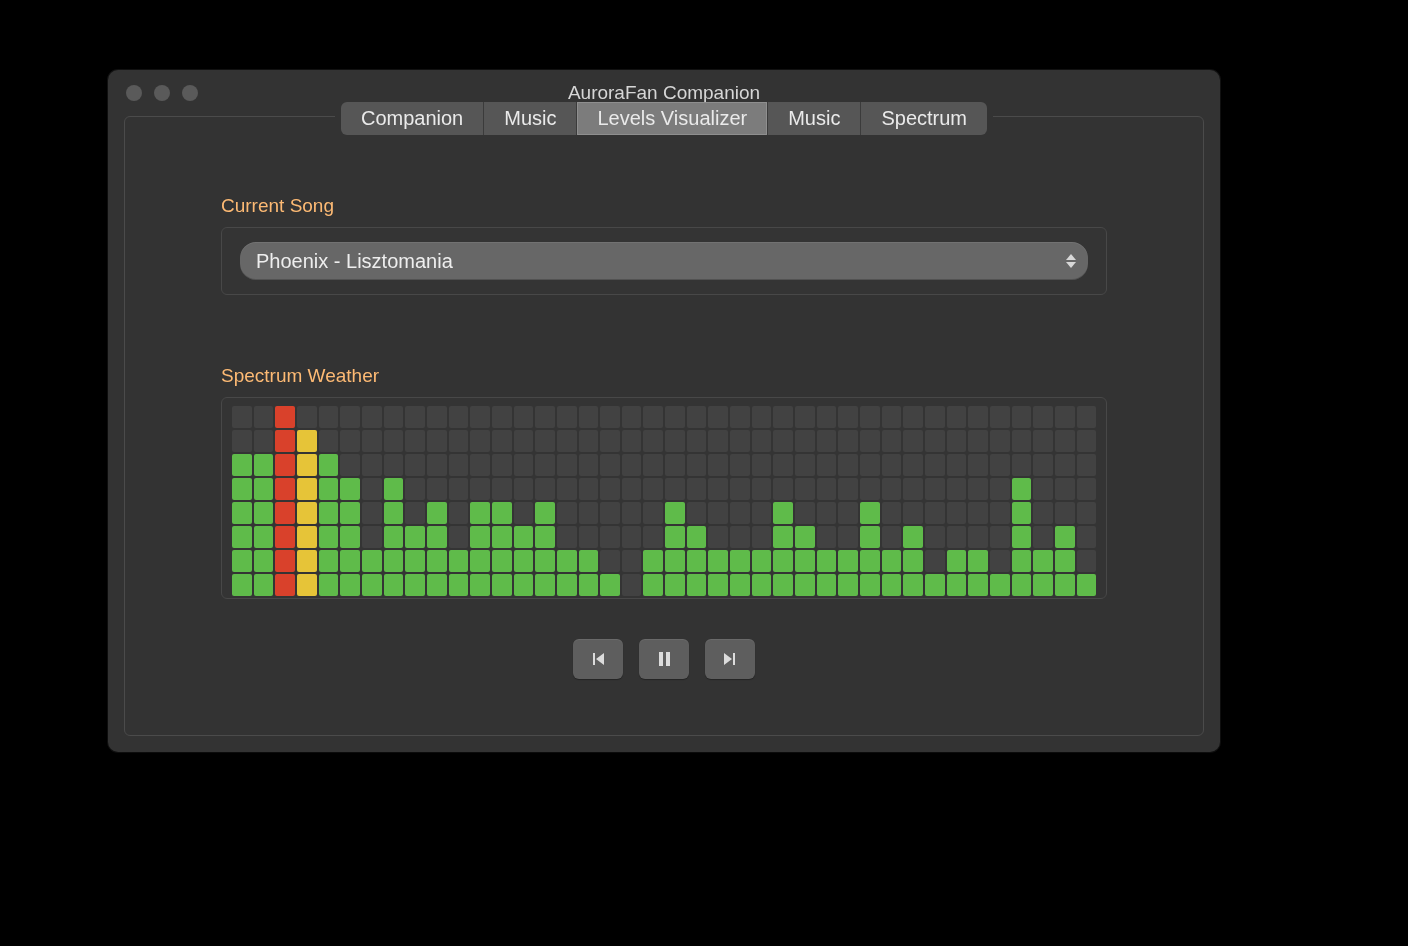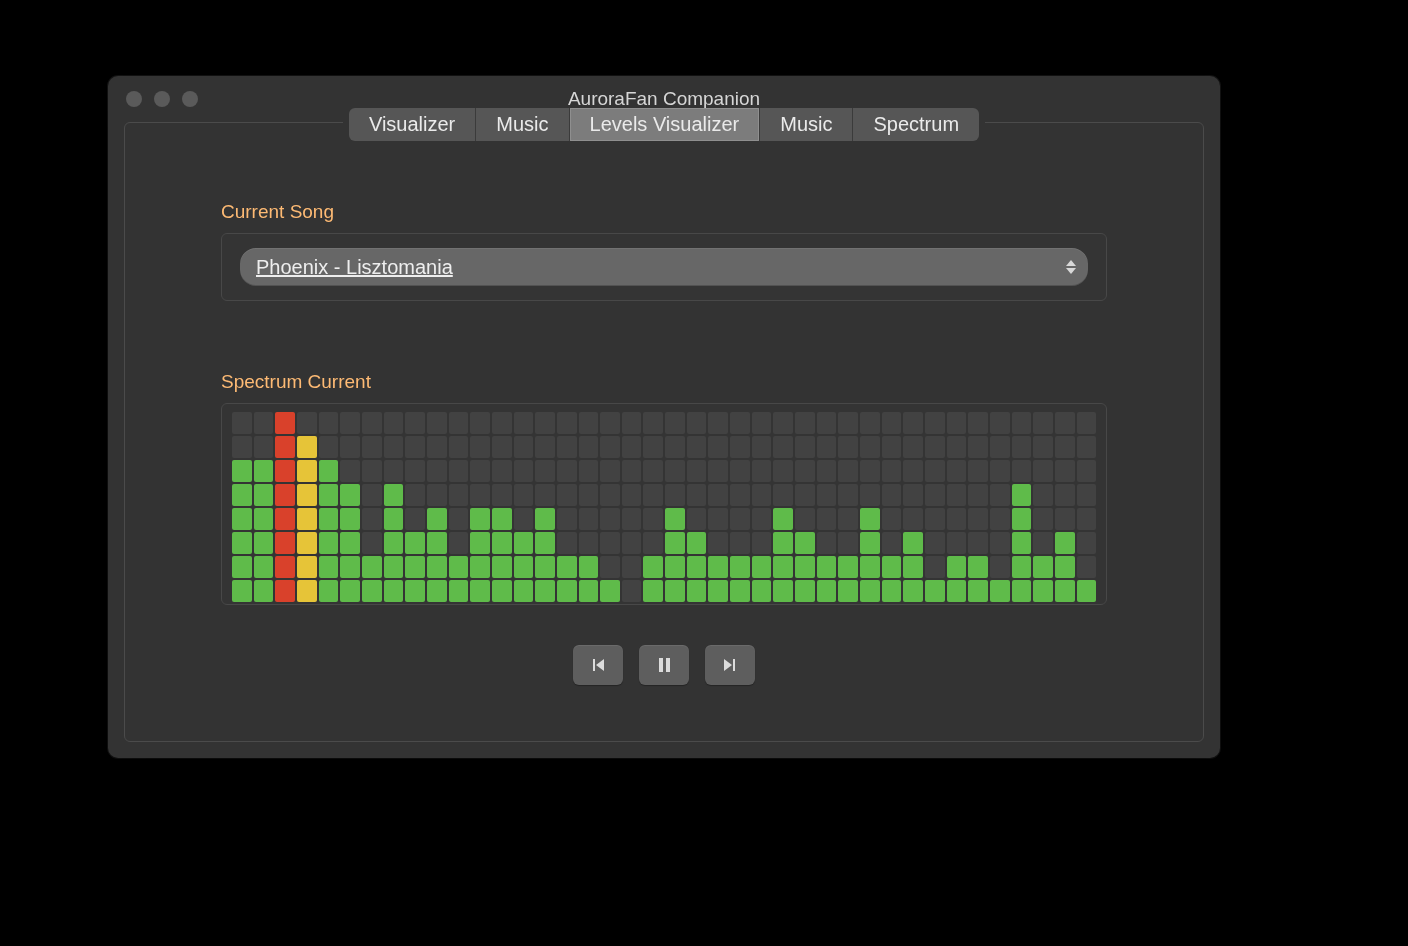--- a/index.html
+++ b/index.html
@@ -8,21 +8,21 @@
       width: 1408px;
       height: 946px;
       font-family: -apple-system, "Helvetica Neue", Arial, sans-serif;
       display: flex;
       align-items: flex-start;
       justify-content: center;
     }
     .window {
       position: absolute;
       left: 108px;
-      top: 76px;
+      top: 70px;
       width: 1112px;
       background: #333333;
       border-radius: 10px;
       box-shadow: 0 20px 60px rgba(0,0,0,0.6), 0 0 0 1px rgba(255,255,255,0.08);
       overflow: hidden;
     }
     .titlebar {
       height: 46px;
       display: flex;
       align-items: center;
@@ -98,21 +98,20 @@
       position: relative;
       background: #676767;
       border-radius: 16px;
       height: 38px;
       display: flex;
       align-items: center;
       padding: 0 40px 0 16px;
       color: #eee;
       font-size: 20px;
       box-shadow: inset 0 -1px 0 rgba(0,0,0,0.2), inset 0 1px 0 rgba(255,255,255,0.08);
-      text-decoration: underline;
     }
     .select .stepper {
       position: absolute;
       right: 10px;
       top: 50%;
       transform: translateY(-50%);
       width: 14px;
       display: flex;
       flex-direction: column;
       gap: 2px;
@@ -187,42 +186,42 @@
       <div class="traffic-light"></div>
       <div class="traffic-light"></div>
     </div>
     <div class="window-title">AuroraFan Companion</div>
   </div>
 
   <div class="content-frame">
 
     <div class="tabbar">
       <div class="tabs" id="tabs">
-          <div class="tab"><span>Visualizer</span></div>
+          <div class="tab"><span>Companion</span></div>
           <div class="tab"><span>Music</span></div>
           <div class="tab active"><span>Levels Visualizer</span></div>
           <div class="tab"><span>Music</span></div>
           <div class="tab"><span>Spectrum</span></div>
         </div>
     </div>
 
     <div class="section">
 
       <div class="section-label">Current Song</div>
       <div class="group-box">
         <div class="select">
           <span>Phoenix - Lisztomania</span>
           <span class="stepper">
             <span class="arrow-up"></span>
             <span class="arrow-down"></span>
           </span>
         </div>
       </div>
 
-      <div class="section-label" style="margin-top:70px">Spectrum Current</div>
+      <div class="section-label" style="margin-top:70px">Spectrum Weather</div>
       <div class="spectrum-box">
         <div class="spectrum" id="spectrum">
             <div class="bar">
               <div class="seg g"></div>
               <div class="seg g"></div>
               <div class="seg g"></div>
               <div class="seg g"></div>
               <div class="seg g"></div>
               <div class="seg g"></div>
               <div class="seg"></div>

